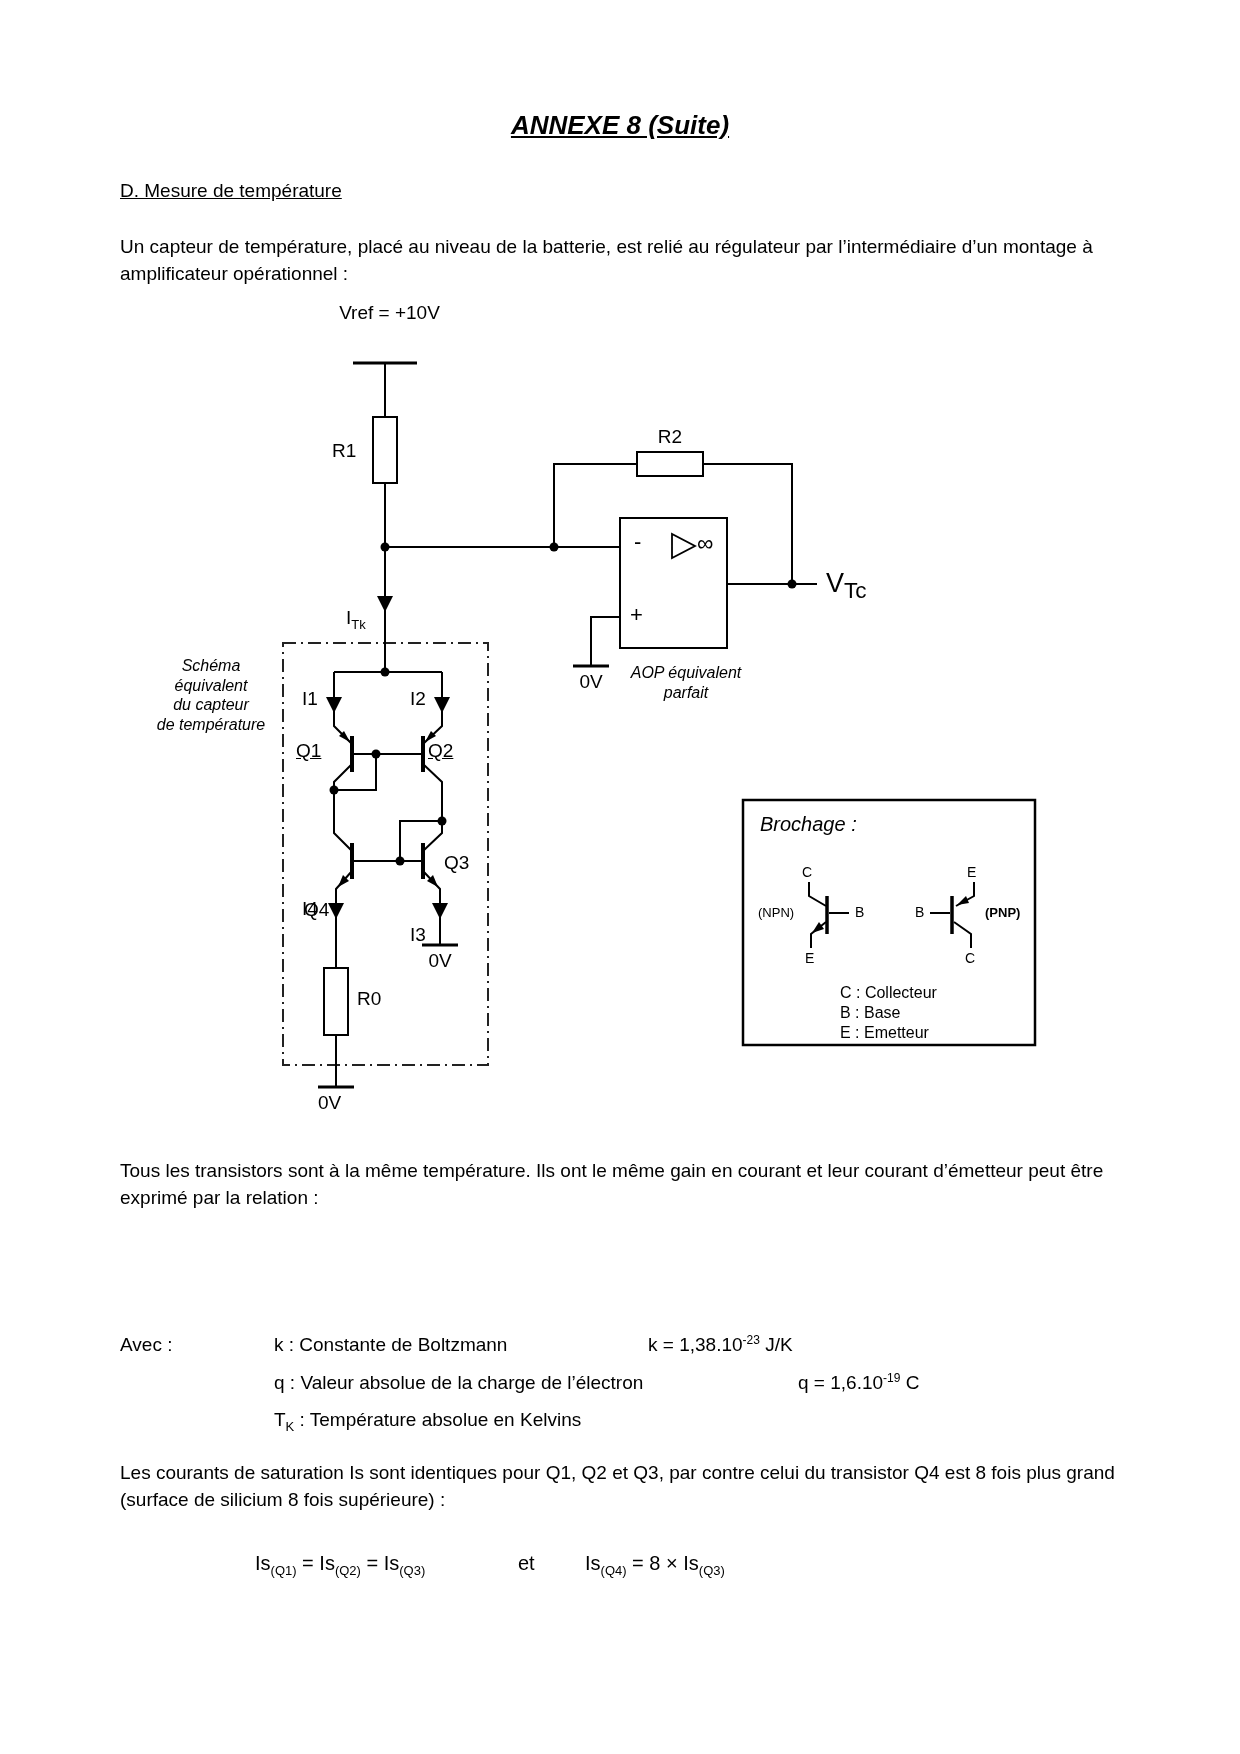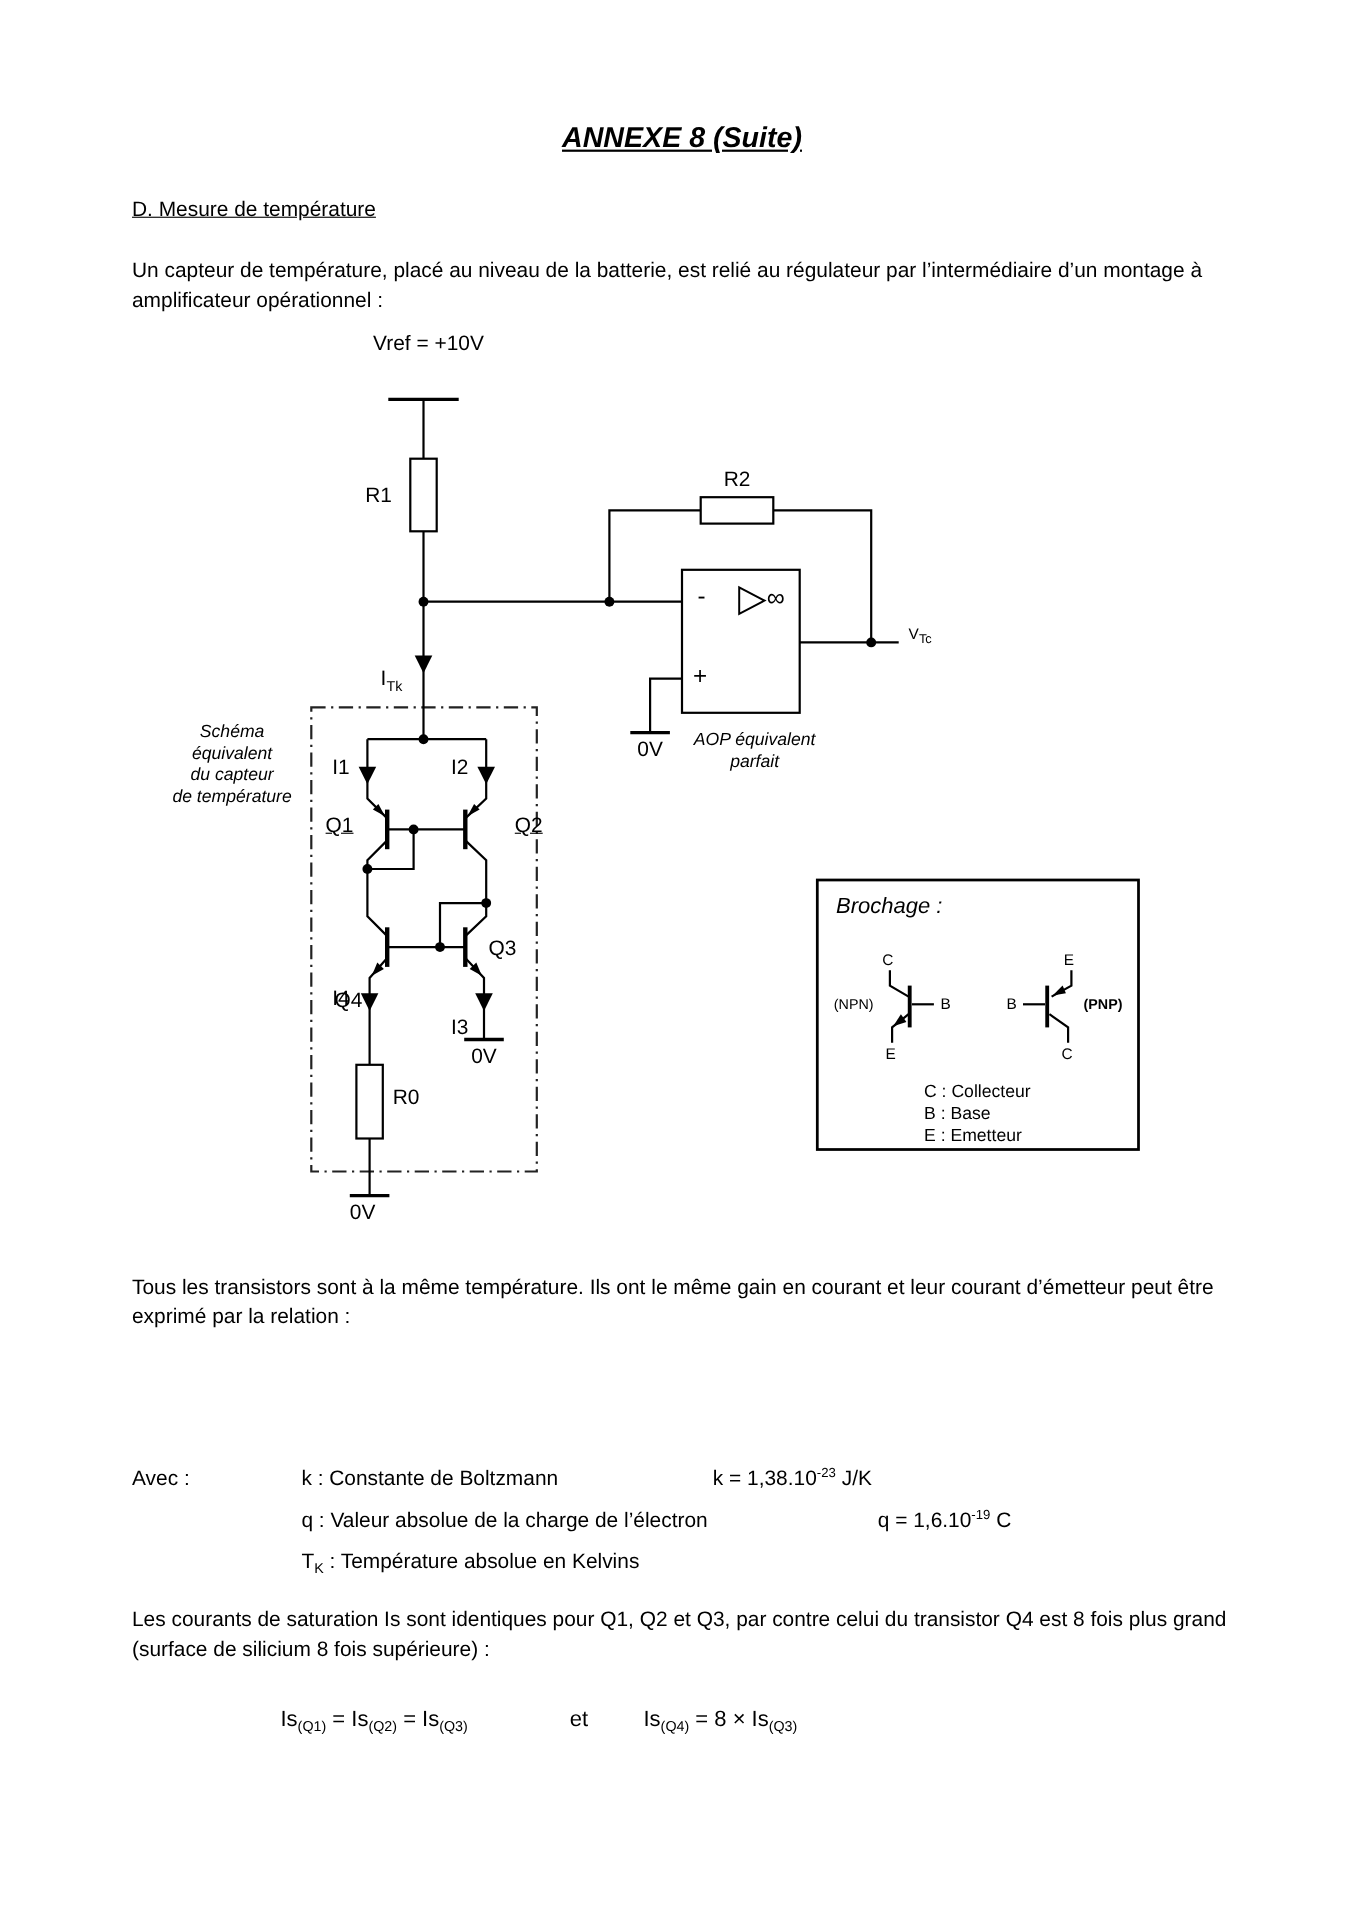--- a/index.html
+++ b/index.html
@@ -142,36 +142,36 @@
   <div class="abs heading">D. Mesure de température</div>
   <div class="abs para" id="intro">Un capteur de température, placé au niveau de la batterie, est relié au régulateur par l’intermédiaire d’un montage à amplificateur opérationnel :</div>
 
   <div class="abs clabel ctr" style="left:322px;top:302px;width:135px;">Vref = +10V</div>
   <div class="abs clabel" style="left:332px;top:440px;">R1</div>
   <div class="abs clabel ctr" style="left:637px;top:426px;width:66px;">R2</div>
   <div class="abs clabel" style="left:346px;top:607px;"><span>I</span><sub>Tk</sub></div>
   <div class="abs" style="left:634px;top:529px;font-size:22px;">-</div>
   <div class="abs" style="left:630px;top:602px;font-size:22px;">+</div>
   <div class="abs" style="left:697px;top:530px;font-size:23px;">∞</div>
-  <div class="abs" style="left:826px;top:568px;font-size:14px;"><span>V</span><sub>Tc</sub></div>
+  <div class="abs" style="left:826px;top:568px;font-size:27px;"><span>V</span><sub>Tc</sub></div>
   <div class="abs clabel ctr" style="left:573px;top:671px;width:36px;">0V</div>
   <div class="abs note ital ctr" style="left:627px;top:663px;width:118px;">
     <div>AOP équivalent</div>
     <div>parfait</div>
   </div>
   <div class="abs note ital ctr" style="left:142px;top:656px;width:138px;">
     <div>Schéma</div>
     <div>équivalent</div>
     <div>du capteur</div>
     <div>de température</div>
   </div>
   <div class="abs clabel" style="left:302px;top:688px;">I1</div>
   <div class="abs clabel" style="left:410px;top:688px;">I2</div>
   <div class="abs clabel" style="left:296px;top:740px;text-decoration:underline;">Q1</div>
-  <div class="abs clabel" style="left:468px;top:740px;text-decoration:underline;">Q2</div>
+  <div class="abs clabel" style="left:428px;top:740px;text-decoration:underline;">Q2</div>
   <div class="abs clabel" style="left:304px;top:899px;">Q4</div>
   <div class="abs clabel" style="left:444px;top:852px;">Q3</div>
   <div class="abs clabel" style="left:302px;top:898px;">I4</div>
   <div class="abs clabel" style="left:410px;top:898px;margin-top:26px;">I3</div>
   <div class="abs clabel ctr" style="left:422px;top:950px;width:36px;">0V</div>
   <div class="abs clabel" style="left:357px;top:988px;">R0</div>
   <div class="abs clabel ctr" style="left:318px;top:1092px;">0V</div>
 
   <div class="abs ital" style="left:760px;top:813px;font-size:20px;">Brochage :</div>
   <div class="abs small" style="left:802px;top:864px;">C</div>

